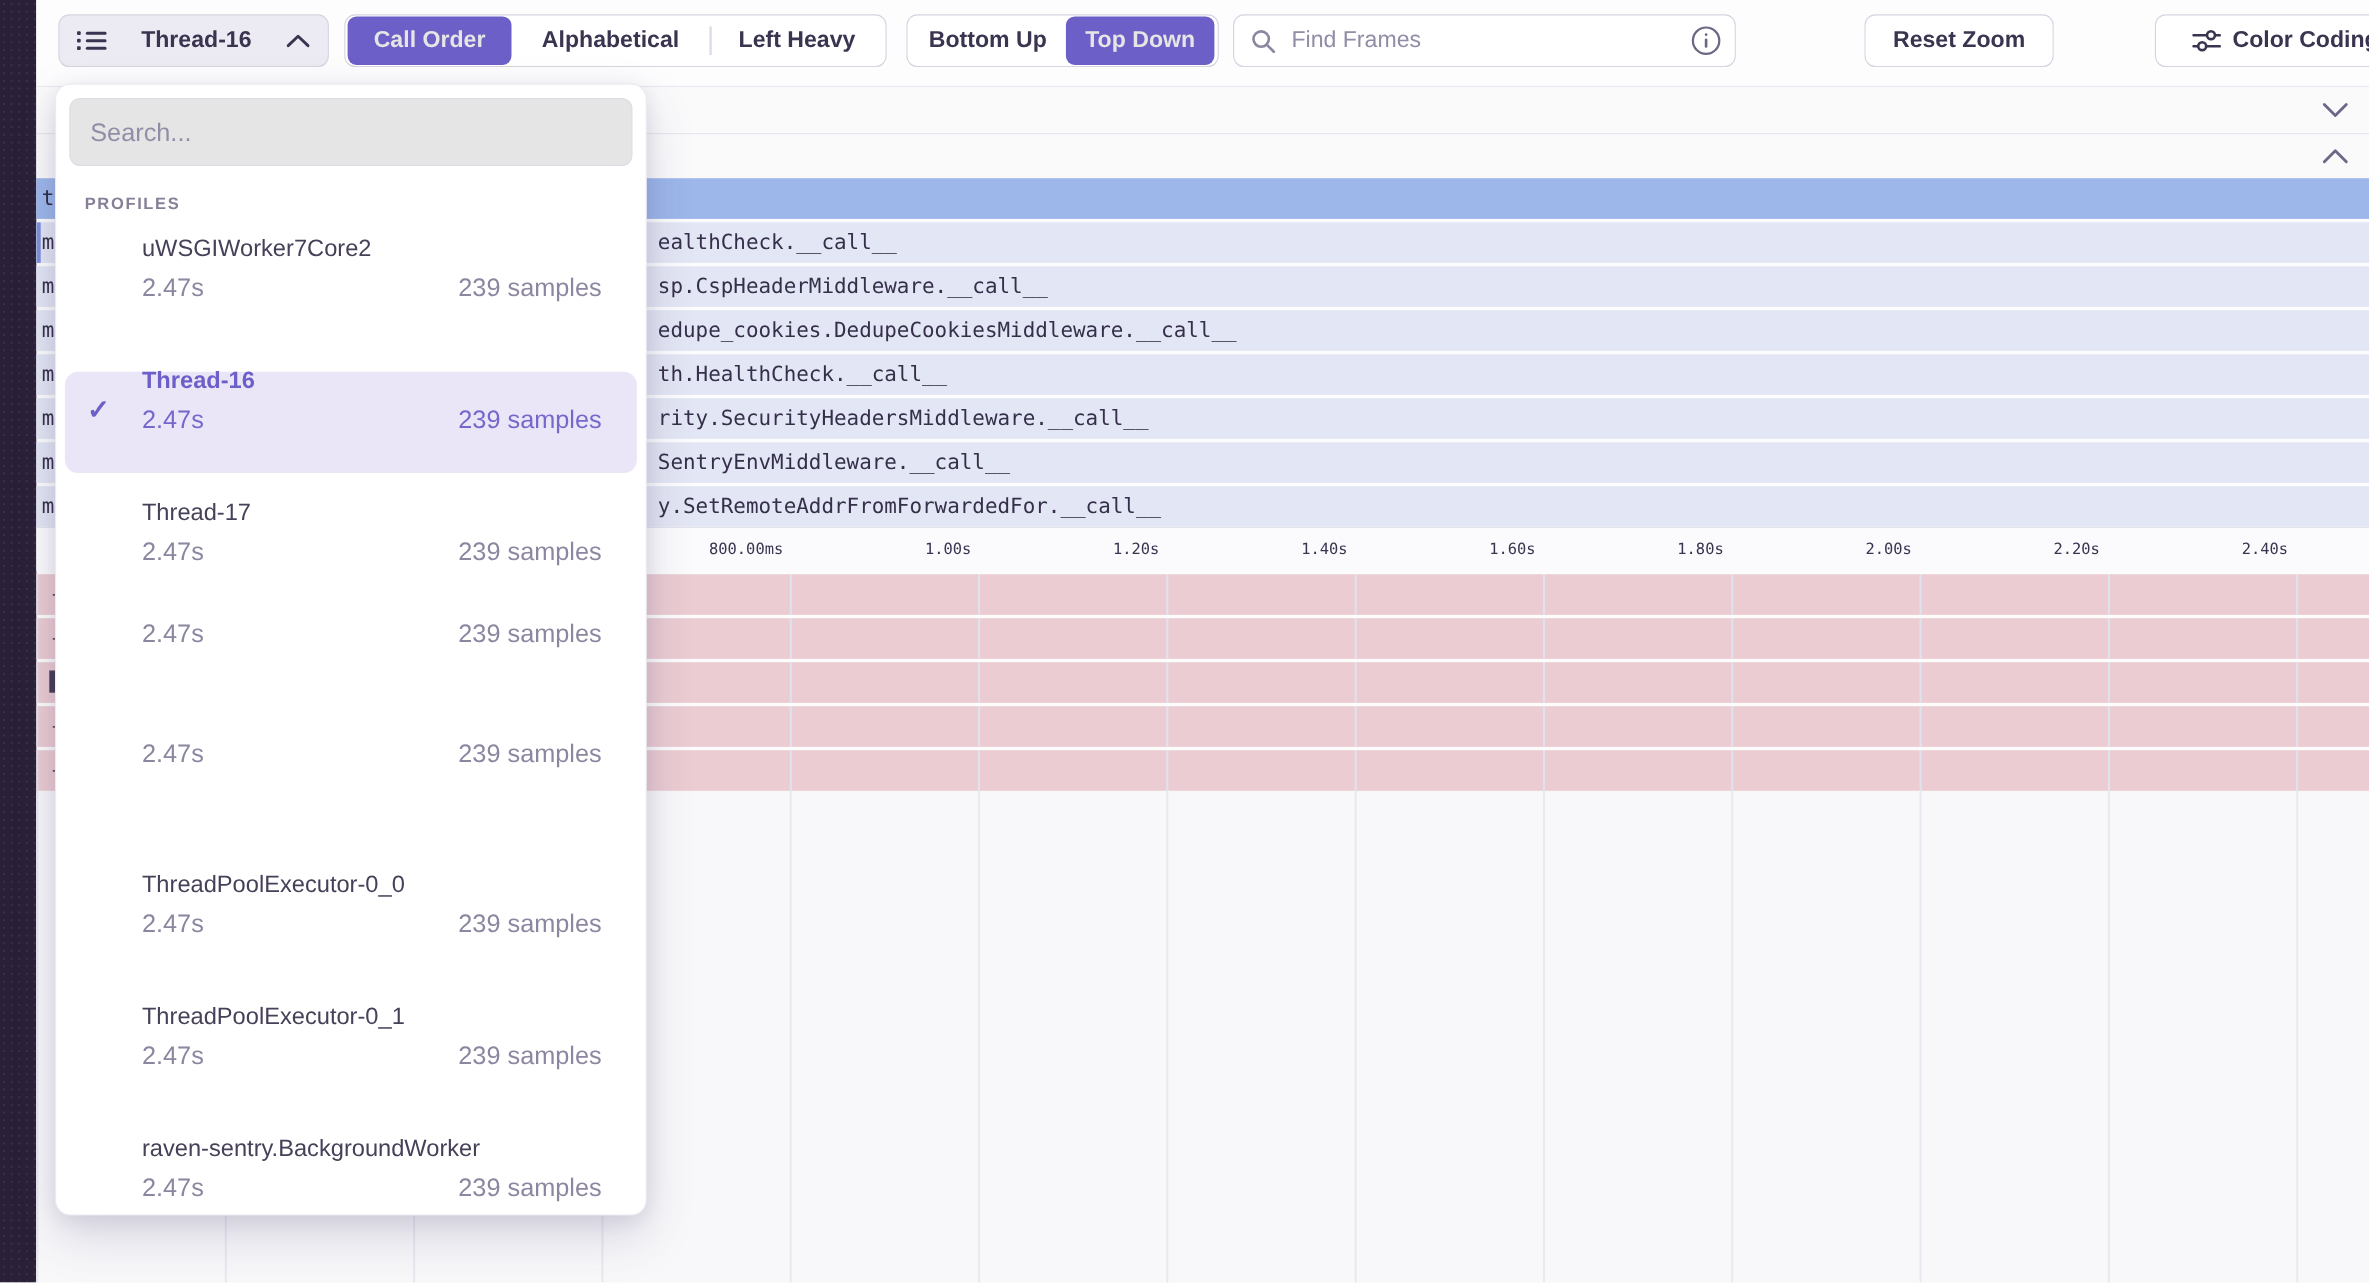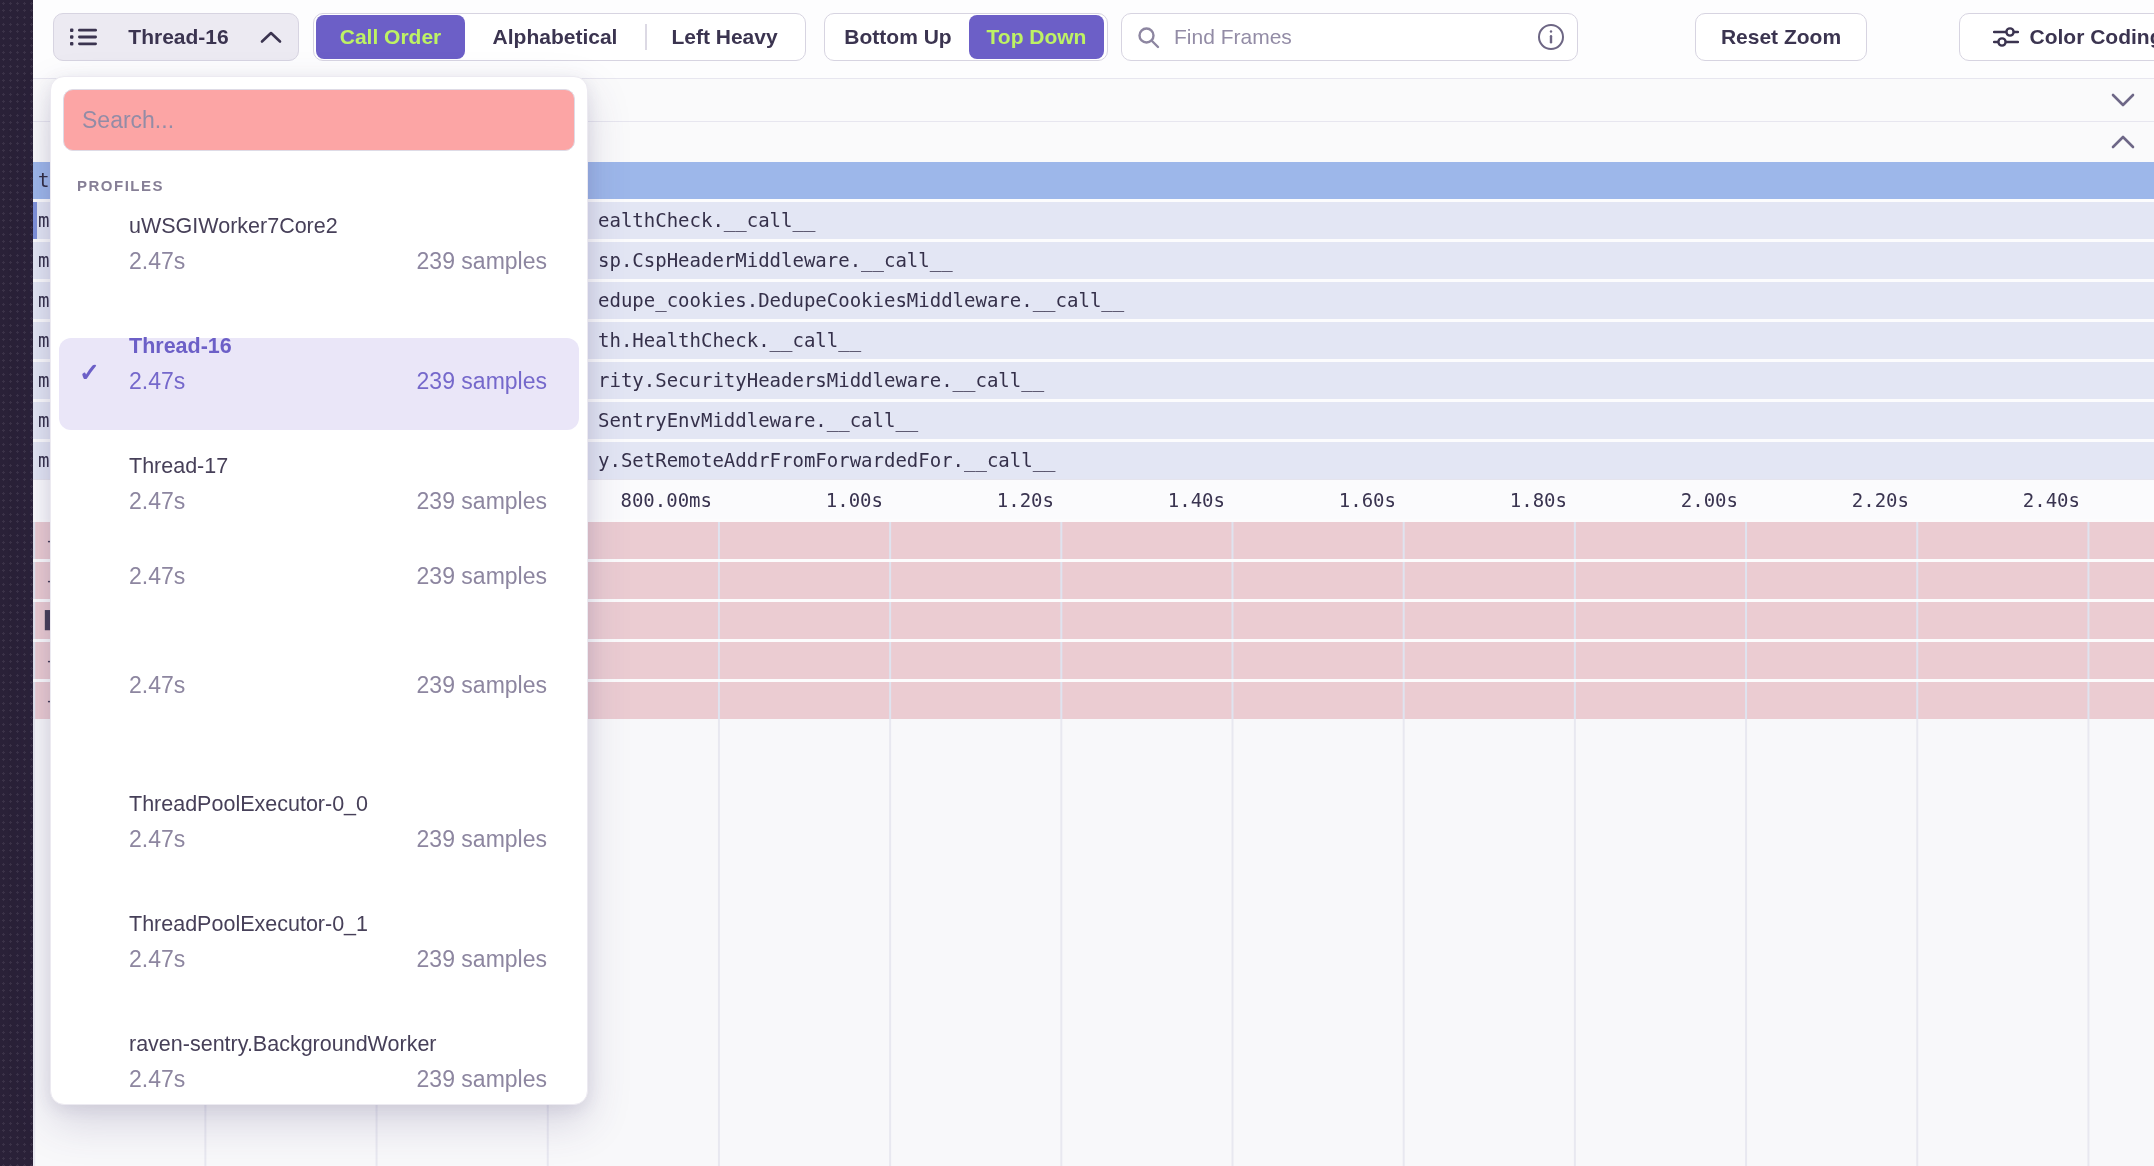--- a/index.html
+++ b/index.html
@@ -22,21 +22,21 @@
   .tbtn {
     position:absolute; top:13px; height:48px; border:1.5px solid #d7d4e1; border-radius:10px;
     background:#fff; display:flex; align-items:center; font-weight:700; font-size:21px; color:#3b3450;
     cursor:pointer;
   }
   .thread-btn { left:20px; width:246px; background:#eceaf2; padding:0 16px; justify-content:space-between; }
   .seg-group { padding:0 2px; }
   .group-a { left:280px; width:493px; }
   .group-b { left:791px; width:284px; }
   .seg { height:44px; display:flex; align-items:center; justify-content:center; border-radius:8px; }
-  .seg.active { background:#6c5fc7; color:#bef264; }
+  .seg.active { background:#6c5fc7; color:#e5e5e5; }
   .seg-divider { width:1.5px; height:26px; background:#dcd9e4; }
   .find-wrap { position:absolute; left:1088px; top:13px; width:457px; height:48px; }
   .find-wrap input {
     width:100%; height:100%; border:1.5px solid #d7d4e1; border-radius:10px; background:#fff;
     padding:0 56px 0 52px; font-size:21px; color:#3b3450; font-family:"Liberation Sans",sans-serif; outline:none;
   }
   .find-wrap input::placeholder { color:#938ca6; }
   .icon-abs { position:absolute; display:flex; align-items:center; justify-content:center; }
   .reset-btn { left:1662px; width:172px; justify-content:center; }
   .color-btn { left:1926px; width:270px; justify-content:center; gap:11px; }
@@ -50,21 +50,21 @@
   
   .frame-row { position:absolute; left:0; width:100%; height:37px; font-family:"DejaVu Sans Mono", monospace; font-size:19px; line-height:37px; color:#35304a; white-space:nowrap; overflow:hidden; }
   .row-selected { top:162px; background:#9db7ea; color:#2f2b42; }
   .lav { background:#e3e6f4; }
   .sliver { position:absolute; left:5px; top:0; }
   .main-label { position:absolute; left:565px; top:0; }
   .accent-strip { position:absolute; left:0; top:0; width:4px; height:37px; background:#7e91da; }
 
   
   .axis { position:absolute; left:0; top:479px; width:100%; height:40px; background:#fbfbfd; border-top:1.5px solid #e5e4ed; }
-  .tick { position:absolute; top:0; line-height:40px; font-family:"DejaVu Sans Mono", monospace; font-size:19px; color:#3a3450; }
+  .tick { position:absolute; top:0; line-height:40px; font-family:"DejaVu Sans Mono", monospace; font-size:14px; color:#3a3450; }
 
   
   .pink {
     background:#ebccd2;
     background-image:linear-gradient(90deg,#dfe3ef 0,#dfe3ef 2px,transparent 2px);
     background-size:171.2px 37px; background-position:0.2px 0;
     color:#443d55; font-size:17px;
   }
   .pink .sliver { left:12px; }
 
@@ -77,21 +77,21 @@
 
   
   .panel {
     position:absolute; left:50px; top:76px; width:538px; height:1029px; background:#fff;
     border:1px solid #eceaf1; border-radius:14px; z-index:20; overflow:hidden;
     box-shadow:0 4px 16px rgba(67,54,109,.10), 0 18px 44px rgba(67,54,109,.18);
   }
   .search-box { margin:12px 12px 0; height:62px; }
   .search-box input {
     width:100%; height:100%; border:1.5px solid #dedbe6; border-radius:10px; padding:0 18px;
-    font-size:23px; color:#3b3450; font-family:"Liberation Sans",sans-serif; outline:none; background:#fca5a5;
+    font-size:23px; color:#3b3450; font-family:"Liberation Sans",sans-serif; outline:none; background:#e5e5e5;
   }
   .search-box input::placeholder { color:#938ca6; }
   .section-label { margin:26px 0 0 26px; font-size:15px; font-weight:700; letter-spacing:1.5px; color:#867f96; }
   .items { margin-top:20px; }
   .p-item { position:relative; height:100px; cursor:pointer; }
   .p-item::before { content:""; position:absolute; inset:4px 8px; border-radius:12px; background:transparent; z-index:0; }
   .p-item.selected::before { background:#eae6f8; }
   .p-name { position:relative; z-index:1; margin:20px 40px 0 78px; font-size:21.5px; color:#474059; white-space:nowrap; }
   .p-sub { position:relative; z-index:1; display:flex; justify-content:space-between; margin:9px 40px 0 78px; font-size:23px; color:#8d86a0; }
   .p-check { position:absolute; left:28px; top:24px; z-index:1; color:#6c5fc7; font-size:25px; font-weight:700; }

